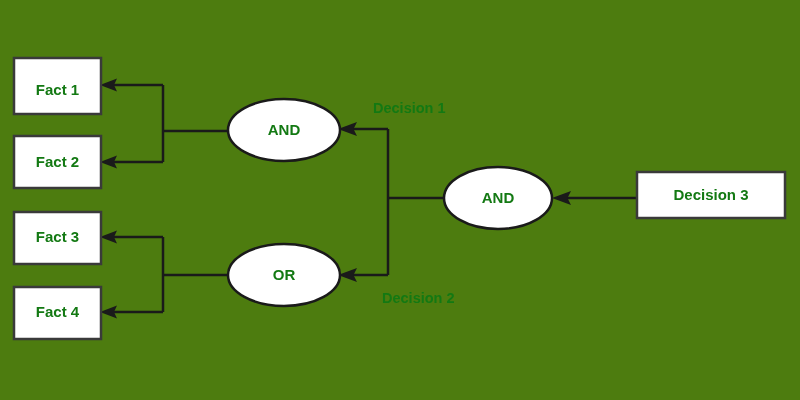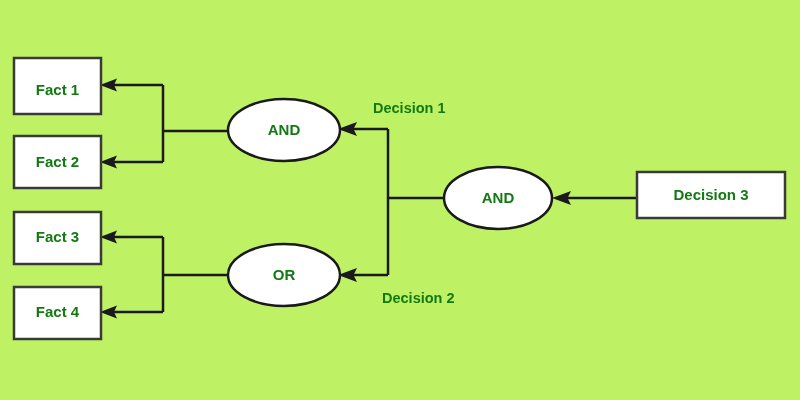--- a/index.html
+++ b/index.html
@@ -7,21 +7,21 @@
     padding: 0;
     background: #ffffff;
   }
   body {
     font-family: "Liberation Sans", sans-serif;
   }
   #diagram-root {
     position: relative;
     width: 800px;
     height: 400px;
-    background: #bef264;
+    background: #4d7c0f;
     overflow: hidden;
   }
   #diagram-svg {
     position: absolute;
     top: 0;
     left: 0;
     width: 800px;
     height: 400px;
     display: block;
   }

